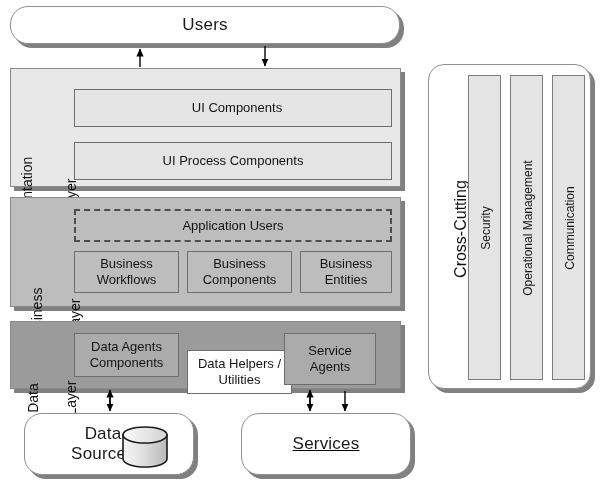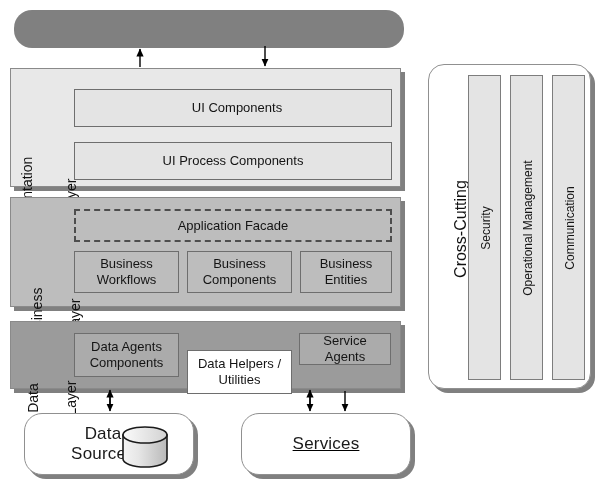--- a/index.html
+++ b/index.html
@@ -140,55 +140,58 @@
   .cylinder {
     position: absolute;
   }
 </style>
 </head>
 <body>
 
 <div class="stage">
 
   <div class="capsule-shadow" style="left:14px; top:10px; width:390px; height:38px;"></div>
+  <div class="capsule" style="left:10px; top:6px; width:390px; height:38px;">
+    <span class="capsule-label">Users</span>
+  </div>
 
   <div class="layer-shadow" style="left:14px; top:72px; width:391px; height:119px;"></div>
   <div class="layer" style="left:10px; top:68px; width:391px; height:119px; background:#e8e8e8;">
     <div class="layer-title" style="left:-39px; top:119px; width:110px;">Presentation</div>
     <div class="layer-title" style="left:5px; top:119px; width:110px;">Layer</div>
 
     <div class="comp" style="left:63px; top:20px; width:318px; height:38px; background:#e4e4e4;padding-left:8px;">UI Components</div>
     <div class="comp" style="left:63px; top:73px; width:318px; height:38px; background:#e4e4e4;">UI Process Components</div>
   </div>
 
   <div class="layer-shadow" style="left:14px; top:201px; width:391px; height:110px;"></div>
   <div class="layer" style="left:10px; top:197px; width:391px; height:110px; background:#bdbdbd;">
     <div class="layer-title" style="left:-29px; top:110px; width:110px;">Business</div>
     <div class="layer-title" style="left:9px; top:110px; width:110px;">Layer</div>
 
-    <div class="comp dashed" style="left:63px; top:11px; width:318px; height:33px;">Application Facade</div>
+    <div class="comp dashed" style="left:63px; top:11px; width:318px; height:33px;">Application Users</div>
 
     <div class="comp" style="left:63px; top:53px; width:105px; height:42px; background:#bdbdbd;">Business
 Workflows</div>
     <div class="comp" style="left:176px; top:53px; width:105px; height:42px; background:#bdbdbd;">Business
 Components</div>
     <div class="comp" style="left:289px; top:53px; width:92px; height:42px; background:#bdbdbd;">Business
 Entities</div>
   </div>
 
   <div class="layer-shadow" style="left:14px; top:325px; width:391px; height:68px;"></div>
   <div class="layer" style="left:10px; top:321px; width:391px; height:68px; background:#9b9b9b;">
     <div class="layer-title" style="left:-33px; top:68px; width:110px;">Data</div>
     <div class="layer-title" style="left:5px; top:68px; width:110px;">Layer</div>
 
     <div class="comp" style="left:63px; top:11px; width:105px; height:44px; background:#ababab;">Data Agents
 Components</div>
     <div class="comp" style="left:176px; top:28px; width:105px; height:44px; background:#ffffff;">Data Helpers /
 Utilities</div>
-    <div class="comp" style="left:288px; top:11px; width:92px; height:32px; background:#ababab;">Service
+    <div class="comp" style="left:273px; top:11px; width:92px; height:52px; background:#ababab;">Service
 Agents</div>
   </div>
 
   <div class="capsule-shadow" style="left:28px; top:417px; width:170px; height:62px;"></div>
   <div class="capsule" style="left:24px; top:413px; width:170px; height:62px;">
     <span class="capsule-label" style="margin-right:12px;">Data
 Sources</span>
     <span class="cylinder" style="left:96px; top:12px; width:48px; height:42px;">
       <svg width="48" height="42" viewBox="0 0 48 42">
         <defs>

